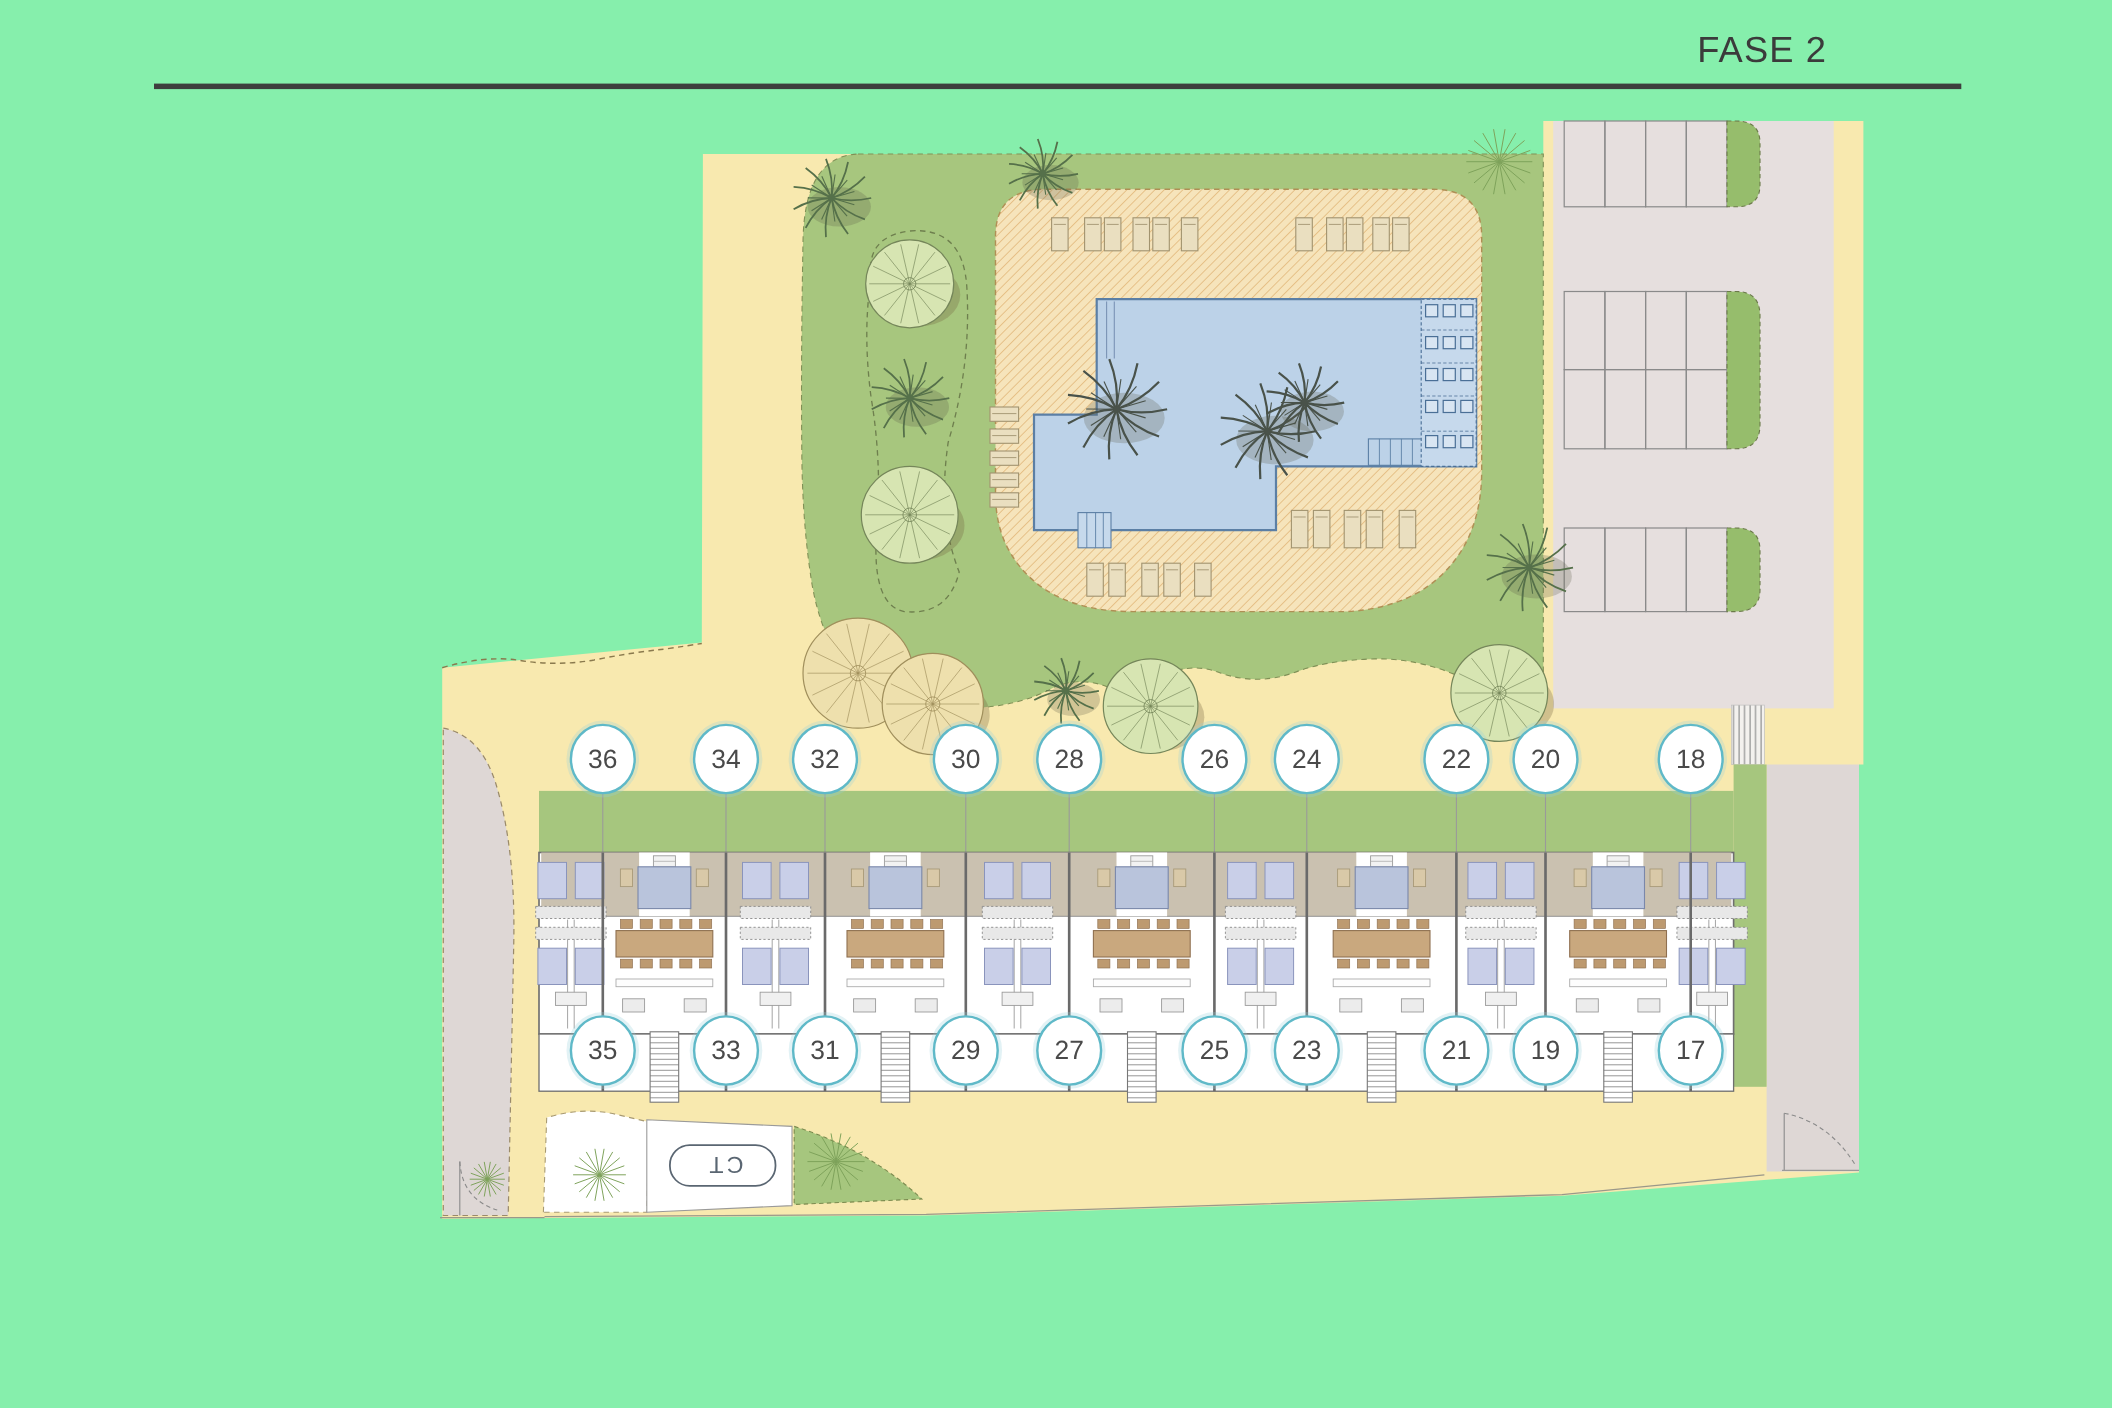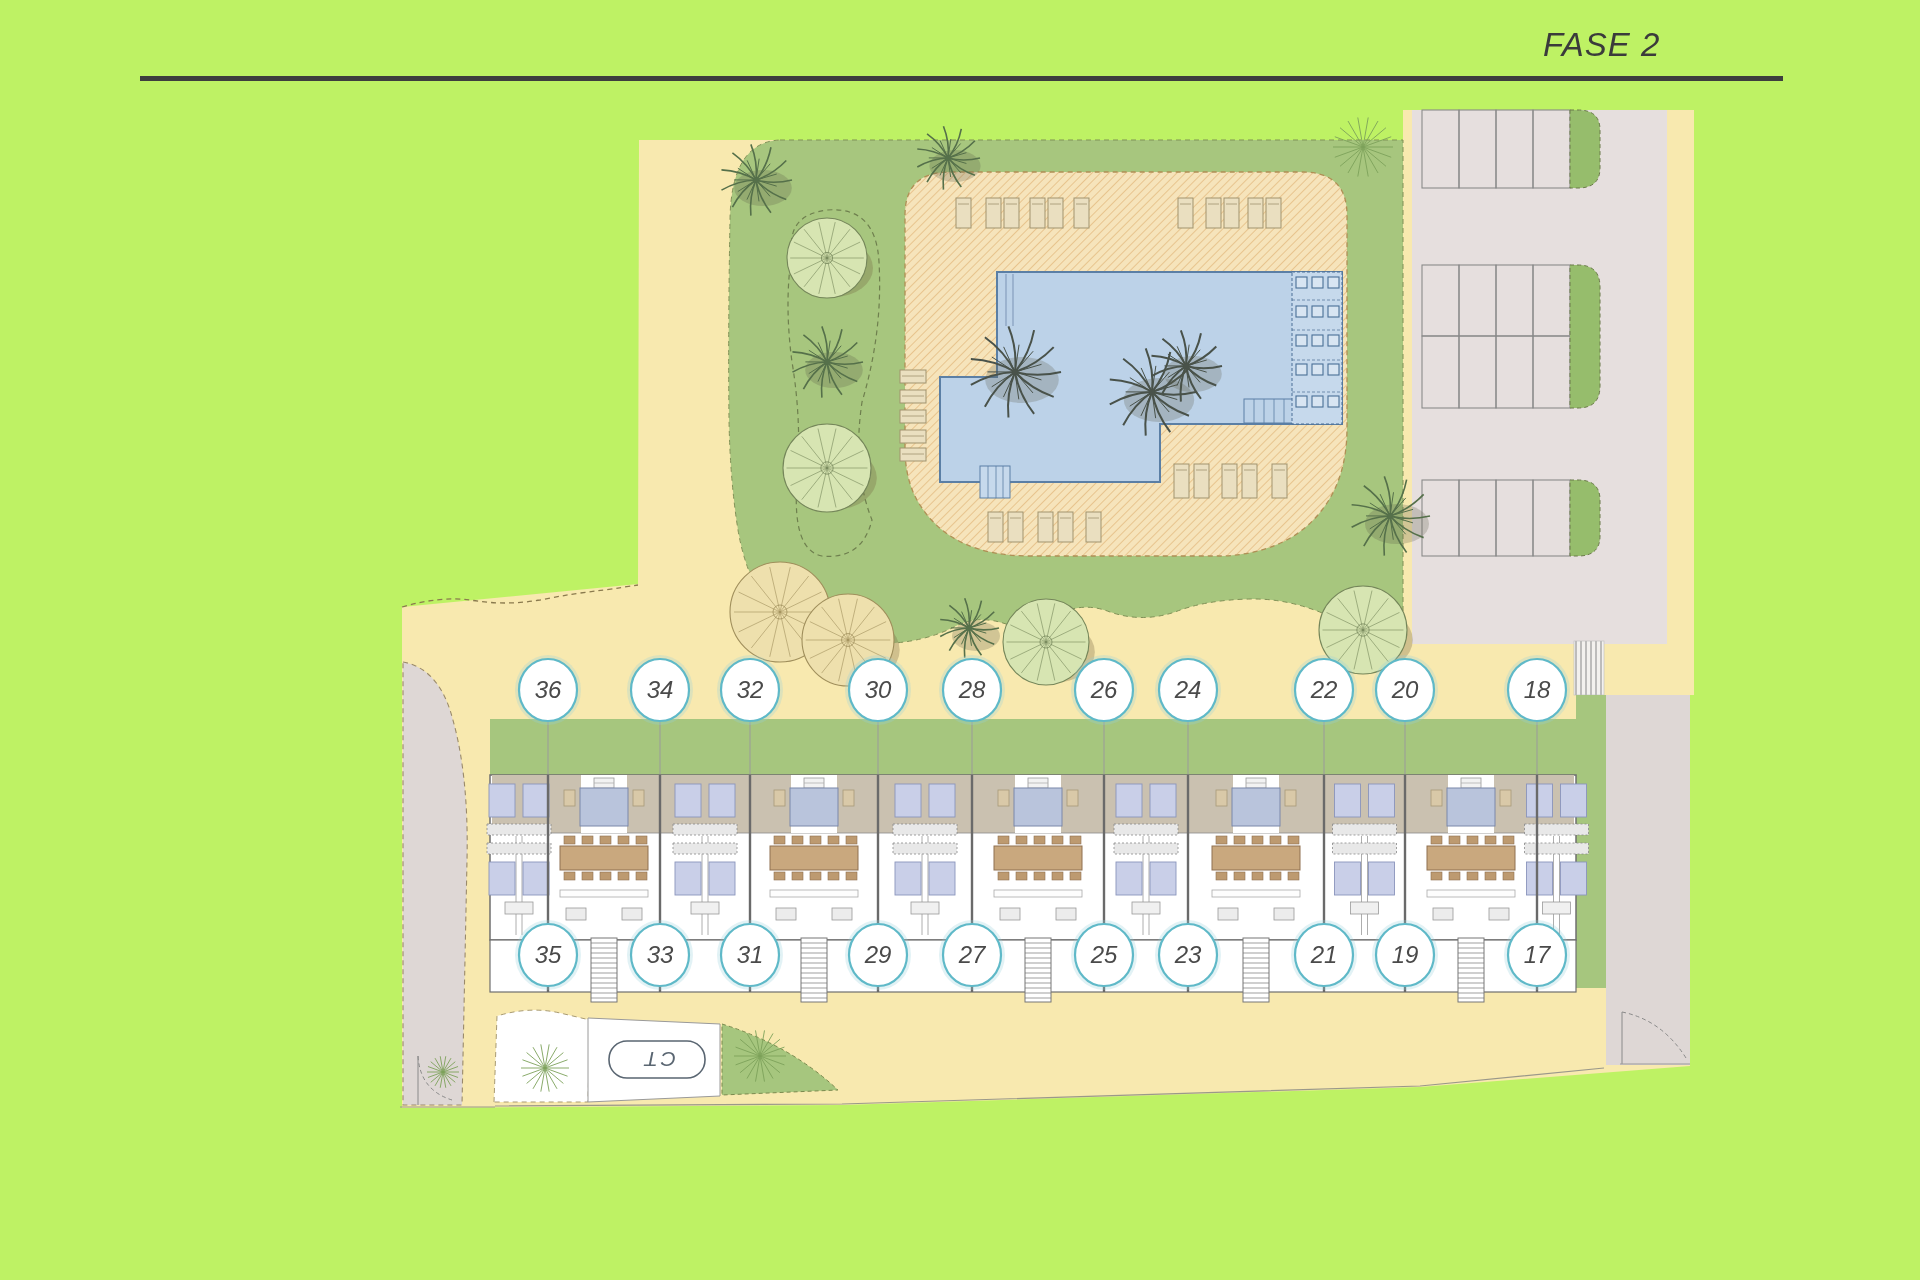--- a/index.html
+++ b/index.html
@@ -1,17 +1,17 @@
 <!DOCTYPE html>
 <html><head>
 <meta charset="utf-8">
 <style>
   html,body{margin:0;padding:0;background:#ffffff;}
-  .canvas{position:relative;width:1920px;height:1280px;background:#bef264;overflow:hidden;
-          font-family:"Liberation Sans", sans-serif;font-style:italic;}
+  .canvas{position:relative;width:1920px;height:1280px;background:#86efac;overflow:hidden;
+          font-family:"Liberation Sans", sans-serif;}
   .phase-title{position:absolute;left:1543px;top:26px;font-size:33px;letter-spacing:1px;
                color:#3b3b3b;font-weight:400;}
   .header-rule{position:absolute;left:140px;top:76px;width:1643px;height:5px;background:#3e3e3e;}
   svg{position:absolute;left:0;top:0;}
   text.circ-num{font-family:"Liberation Sans", sans-serif;font-size:24px;fill:#4a4a4a;}
   text.ct-txt{font-family:"Liberation Sans", sans-serif;font-size:21px;fill:#5a6672;letter-spacing:3px;}
 </style>
 </head>
 <body>
 

